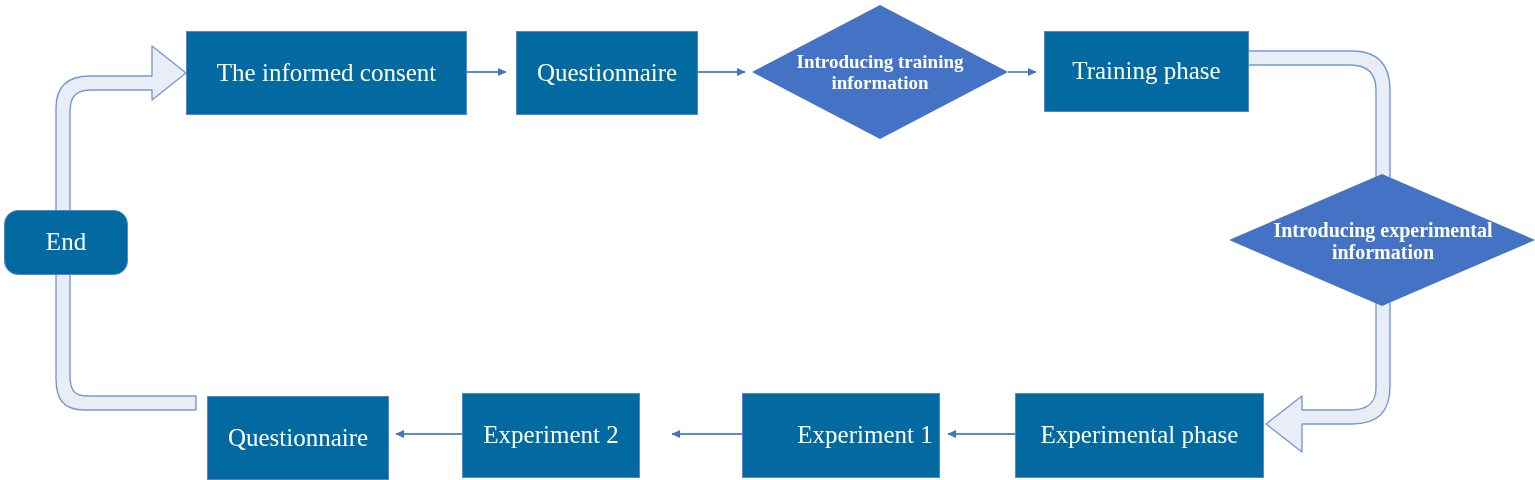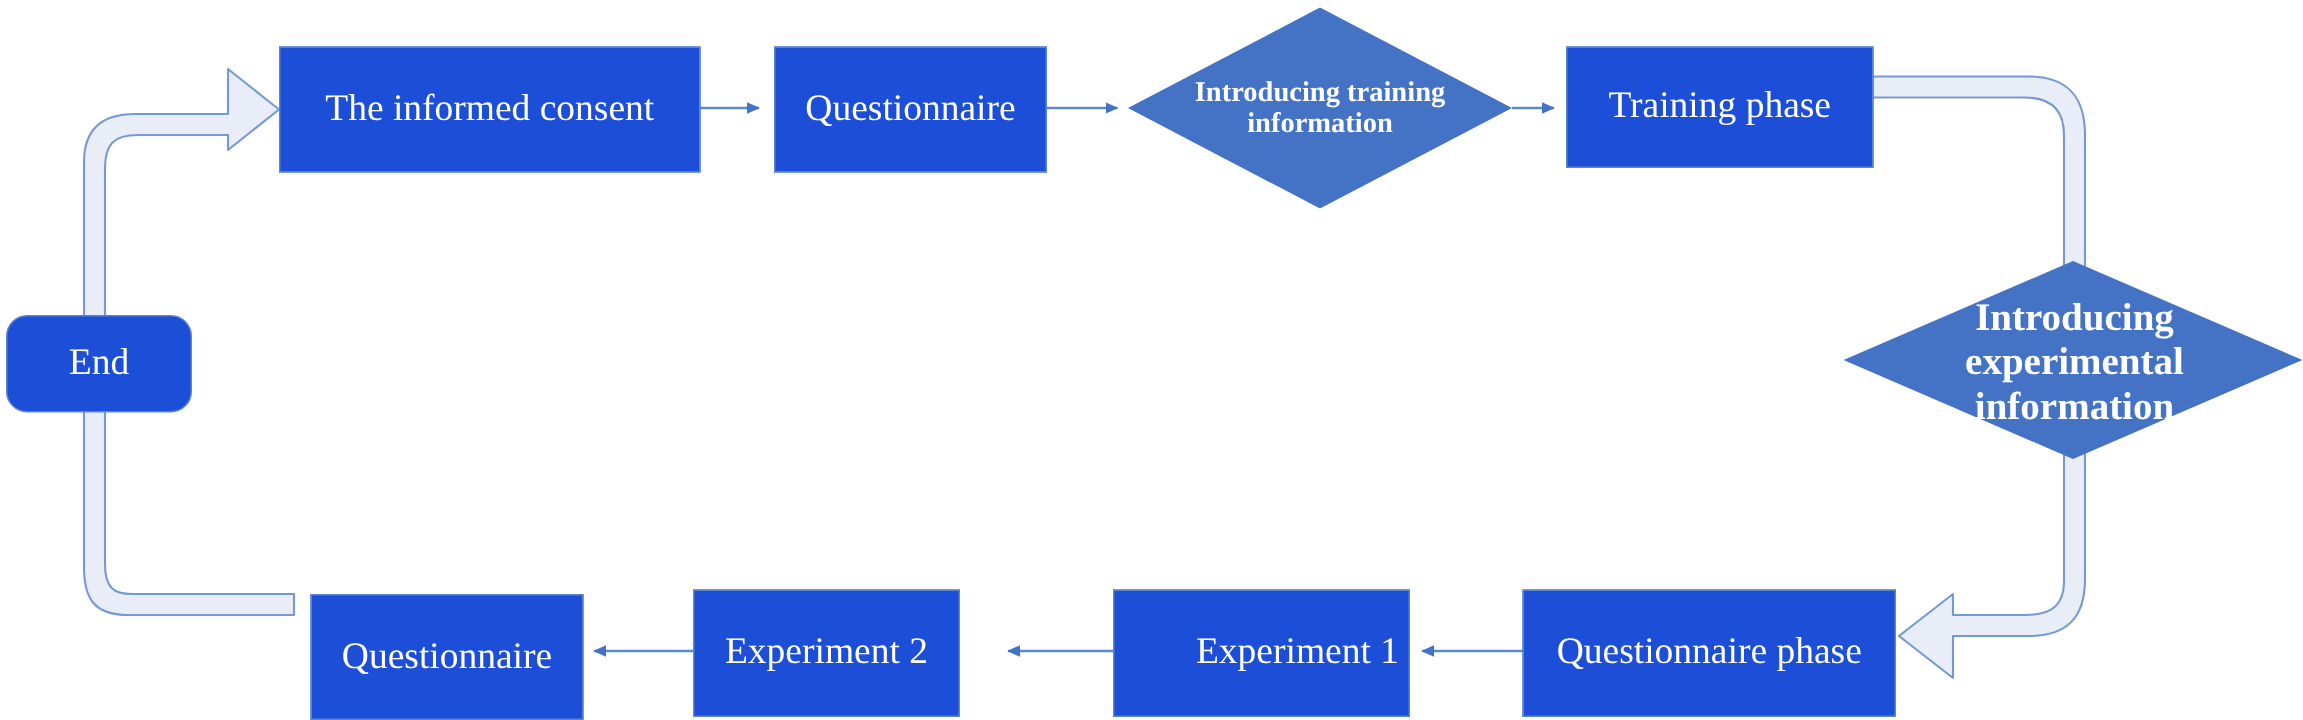--- a/index.html
+++ b/index.html
@@ -23,21 +23,21 @@
     height: 480px;
   }
   .node {
     position: absolute;
     box-sizing: border-box;
     display: flex;
     align-items: center;
     justify-content: center;
     text-align: center;
     color: #ffffff;
-    background: #1d4ed8;
+    background: #0369a1;
     font-family: "Liberation Serif", "DejaVu Serif", serif;
     line-height: 1.15;
     user-select: none;
   }
   .node.rect {
     border: 1px solid #5B84CE;
   }
   .node.rounded {
     border-radius: 14px;
     border: 1px solid #5B84CE;
@@ -128,37 +128,37 @@
     <line x1="462" y1="434" x2="396" y2="434" stroke="#5B8ACB" stroke-width="1.8" marker-end="url(#arrow-left)"></line>
 
     <polygon points="880,5 1008,72 880,139 752,72" fill="#4472C4"></polygon>
 
     <polygon points="1382,174 1535,240 1382,306 1229,240" fill="#4472C4"></polygon>
   </svg>
 
   <div class="diamond-label" style="left:772px; top:42px; width:216px; height:60px; font-size:19px;">Introducing training
 information</div>
 
-  <div class="diamond-label" style="left:1248px; top:210px; width:270px; height:62px; font-size:26px;">Introducing experimental
+  <div class="diamond-label" style="left:1248px; top:210px; width:270px; height:62px; font-size:20px;">Introducing experimental
 information</div>
 
   <div class="node rect" style="left:186px; top:31px; width:281px; height:84px;">
     <span class="node-label" style="font-size:25px;">The informed consent</span>
   </div>
 
   <div class="node rect" style="left:516px; top:31px; width:182px; height:84px;">
     <span class="node-label" style="font-size:25px;">Questionnaire</span>
   </div>
 
   <div class="node rect" style="left:1044px; top:31px; width:205px; height:81px;">
     <span class="node-label" style="font-size:25px;">Training phase</span>
   </div>
 
   <div class="node rect" style="left:1015px; top:393px; width:249px; height:85px;">
-    <span class="node-label" style="font-size:25px;">Questionnaire phase</span>
+    <span class="node-label" style="font-size:25px;">Experimental phase</span>
   </div>
 
   <div class="node rect" style="left:742px; top:393px; width:198px; height:85px;padding-left:48px;">
     <span class="node-label" style="font-size:25px;">Experiment 1</span>
   </div>
 
   <div class="node rect" style="left:462px; top:393px; width:178px; height:85px;">
     <span class="node-label" style="font-size:25px;">Experiment 2</span>
   </div>
 

